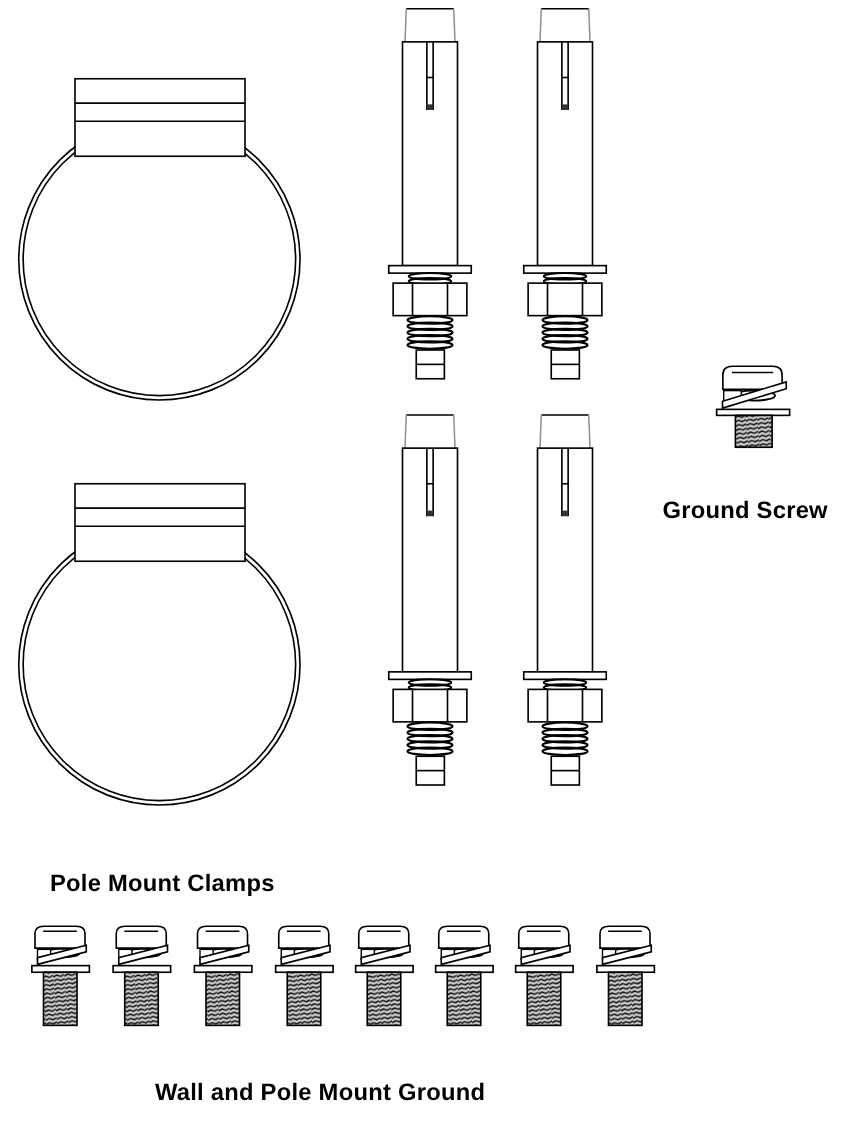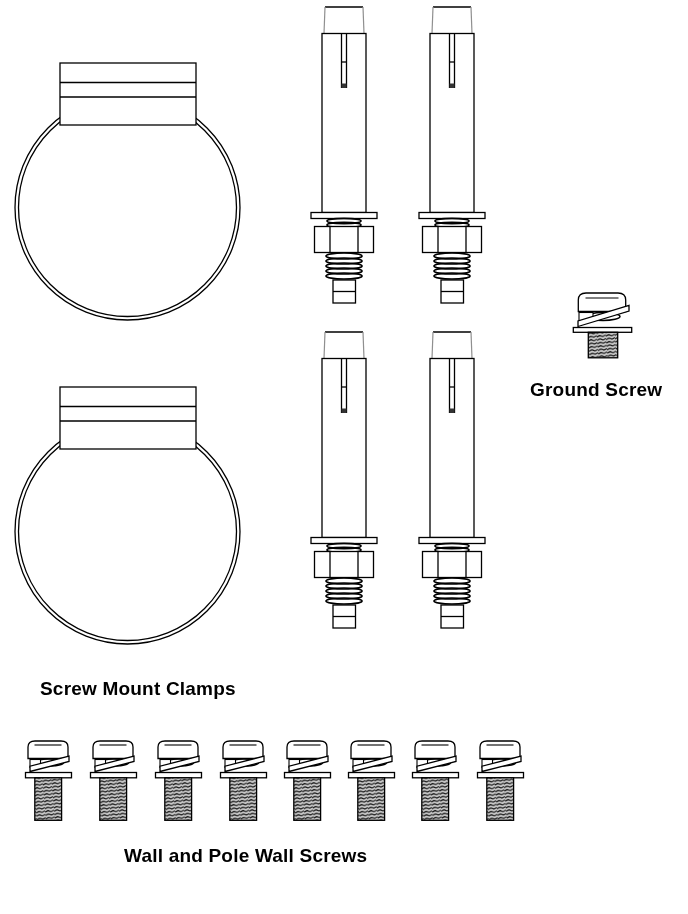--- a/index.html
+++ b/index.html
@@ -13,20 +13,21 @@
   }
   .stage svg { position: absolute; left: 0; top: 0; }
   .part-label {
     position: absolute;
     font-weight: bold;
     font-size: 19px;
     line-height: 22px;
     color: #000000;
     white-space: nowrap;
     letter-spacing: 0.2px;
+    margin-top: 19px;
   }
   .lbl-pole-clamps   { left: 40px;  top: 678px; }
   .lbl-wall-screws   { left: 310px; top: 678px; }
   .lbl-ground-screw  { left: 530px; top: 379px; }
   .lbl-wall-pole     { left: 124px; top: 845px; }
 </style>
 </head>
 <body>
 
 <div class="stage">
@@ -142,19 +143,19 @@
         <use href="#screw"></use>
       </g>
     <g transform="translate(435,741)">
         <use href="#screw"></use>
       </g>
     <g transform="translate(500,741)">
         <use href="#screw"></use>
       </g>
   </svg>
 
-  <div class="part-label lbl-pole-clamps">Screw Mount Clamps</div>
+  <div class="part-label lbl-pole-clamps">Pole Mount Clamps</div>
 
 
   <div class="part-label lbl-ground-screw">Ground Screw</div>
 
-  <div class="part-label lbl-wall-pole">Wall and Pole Wall Screws</div>
+  <div class="part-label lbl-wall-pole">Wall and Pole Mount Ground</div>
 </div>
 
 </body></html>

